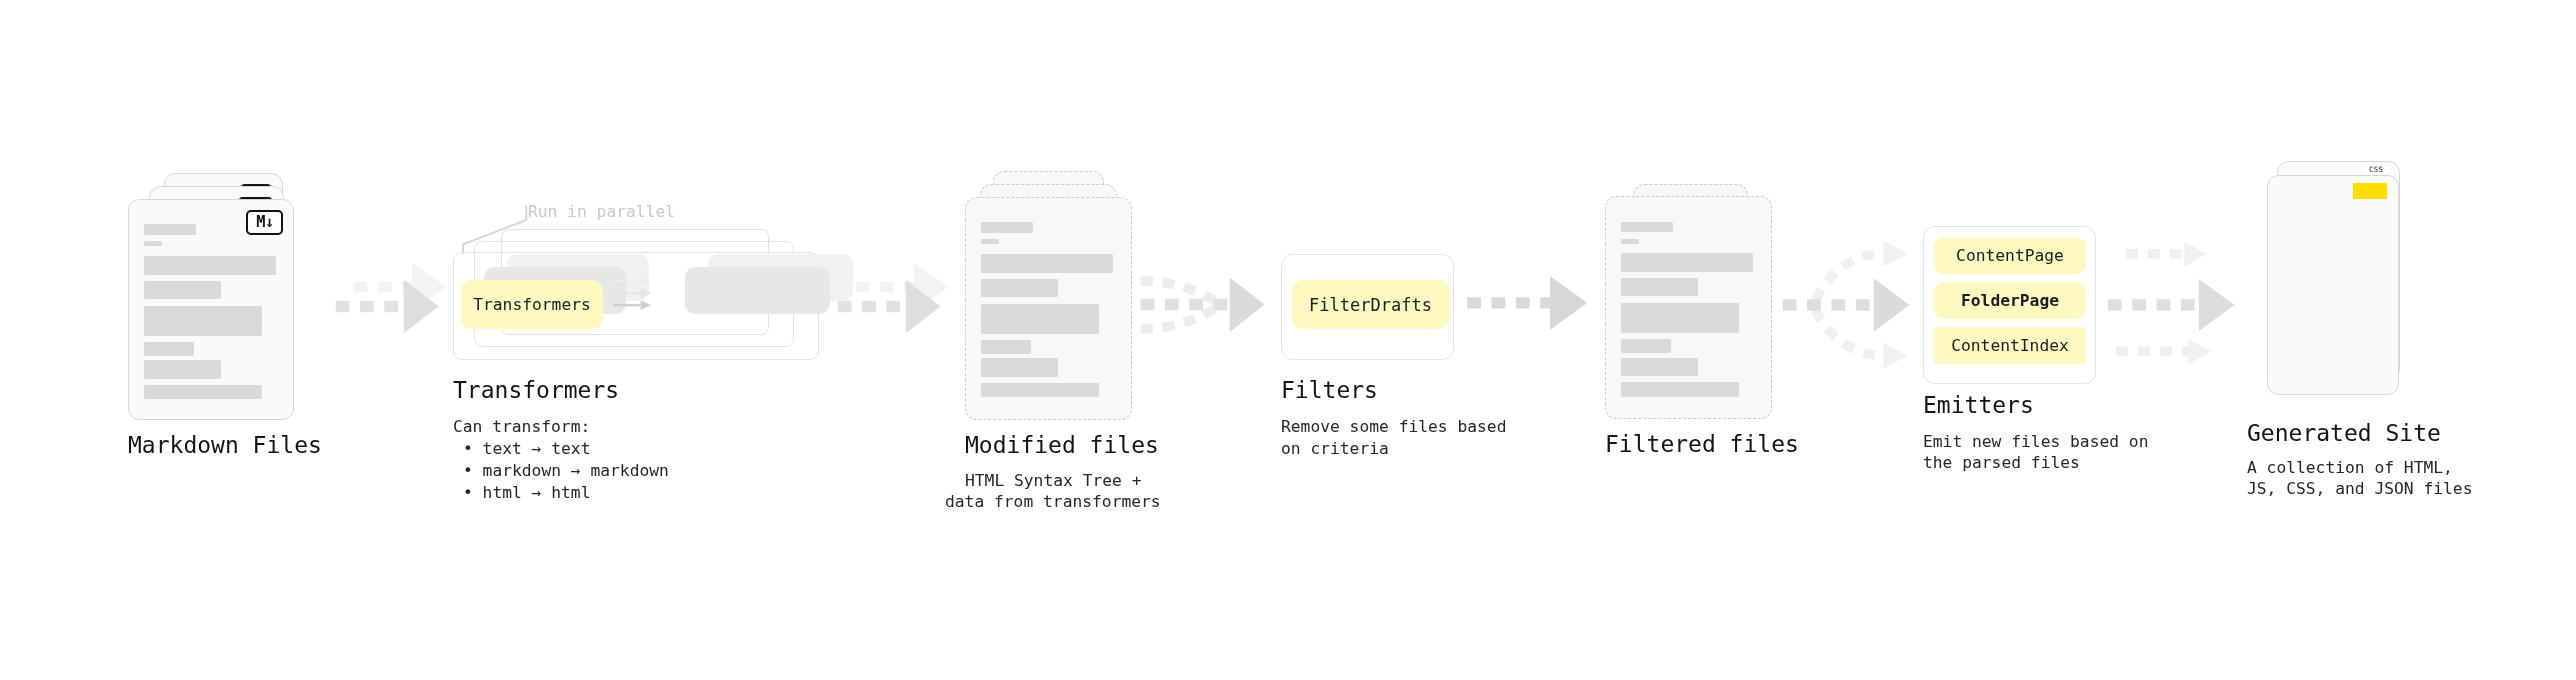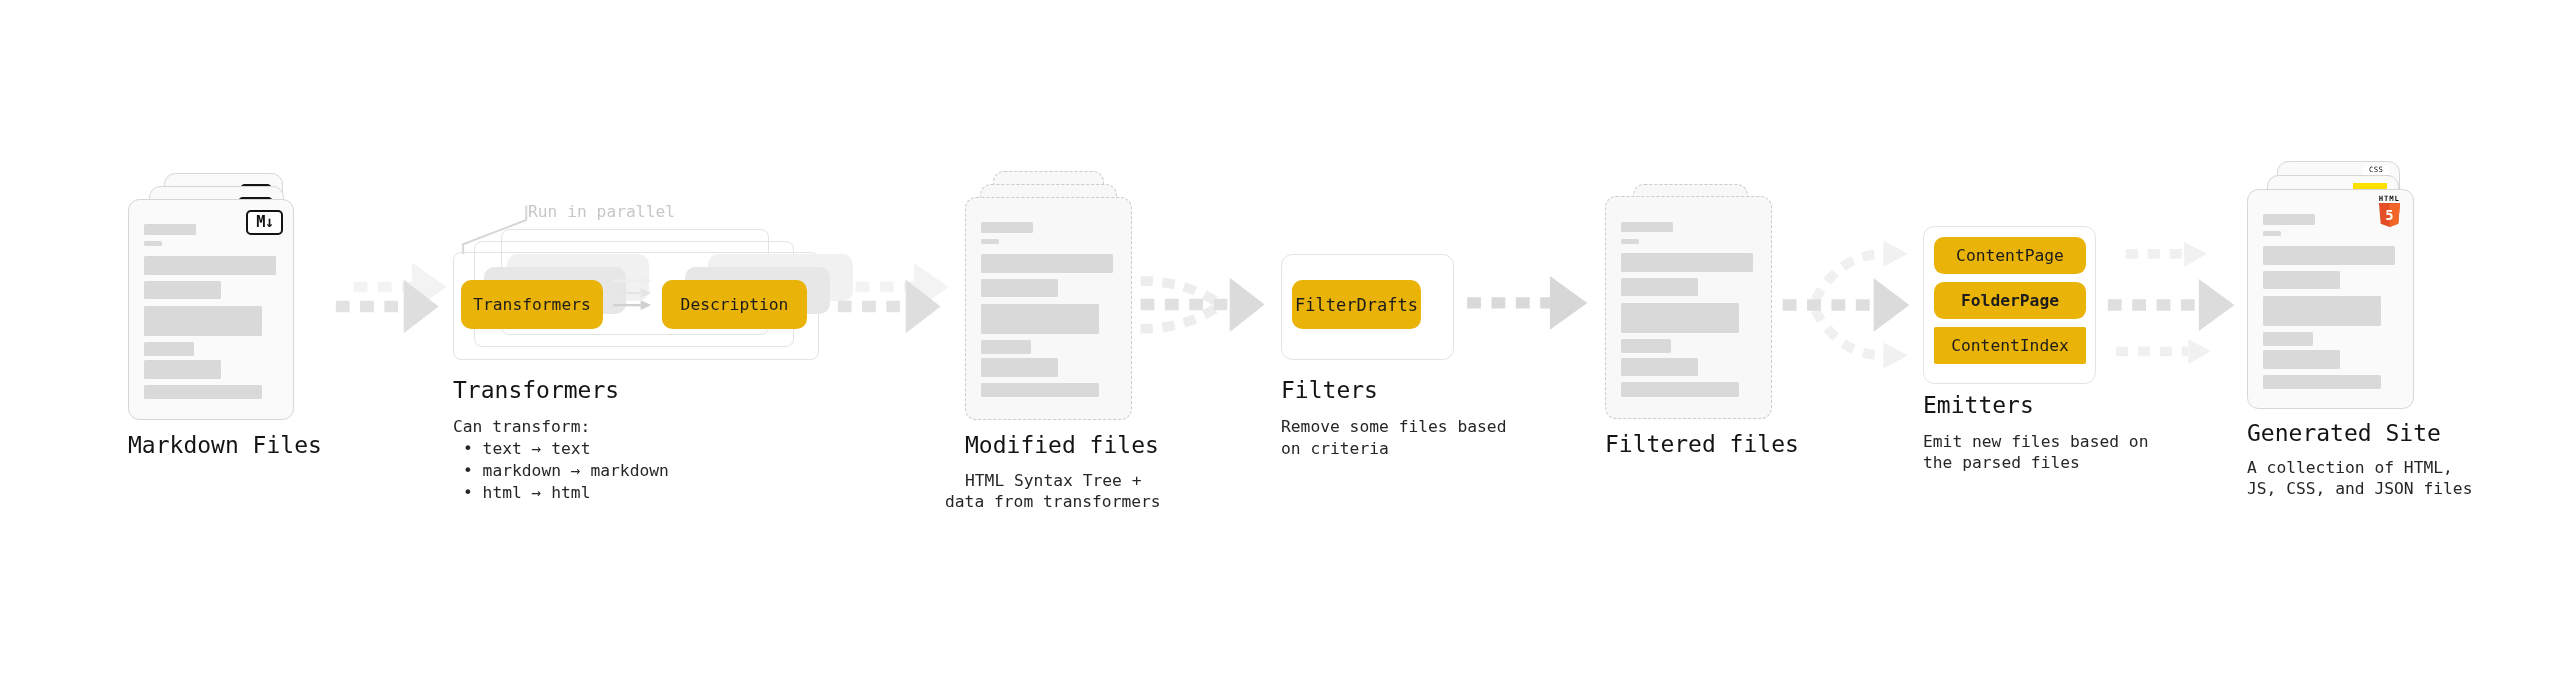--- a/index.html
+++ b/index.html
@@ -55,21 +55,21 @@
   
   .outline-box {
     position: absolute;
     border: 1.6px solid #e3e3e3;
     border-radius: 11.4px;
     background: transparent;
   }
   .outline-box.filled { background: #ffffff; }
   .chip {
     position: absolute;
-    background: #eab308;
+    background: #fef9c3;
     border-radius: 10.6px;
     display: flex; align-items: center; justify-content: center;
     font-size: 16.3px; color: #1c1c1c; white-space: pre;
   }
   .chip.ghost2 { background: #e7e7e7; }
   .chip.ghost3 { background: #f1f1f1; }
 
   
   .css-badge { position: absolute; top: 4.1px; right: 9.8px; width: 26px; text-align: center; background: #ffffff; }
   .css-badge .css-txt { font-size: 7.3px; font-weight: normal; color: #111; letter-spacing: 0.4px; line-height: 8.1px; }
@@ -121,21 +121,20 @@
   <div class="outline-box" style="left:501px; top:229px; width:268px; height:106px; border-radius:8.1px;"></div>
   <div class="outline-box" style="left:474px; top:241px; width:320px; height:106px; border-radius:8.1px;"></div>
   <div class="outline-box" style="left:453px; top:252px; width:366px; height:108px; border-radius:8.1px;"></div>
 
   <div class="chip ghost3" style="left:507px; top:254px; width:142px; height:47px;"></div>
   <div class="chip ghost2" style="left:484px; top:267px; width:142px; height:47px;"></div>
   <div class="chip" style="left:461px; top:280px; width:142px; height:49px;">Transformers</div>
 
   <div class="chip ghost3" style="left:708px; top:254px; width:145px; height:47px;"></div>
   <div class="chip ghost2" style="left:685px; top:267px; width:145px; height:47px;"></div>
-  <div class="chip" style="left:662px; top:280px; width:145px; height:49px;">Description</div>
 
   <svg class="abs" style="left:608px; top:272px;" width="54" height="42" viewBox="0 0 66 52">
     <line x1="6" y1="11" x2="40" y2="11" stroke="#eeeeee" stroke-width="3"></line>
       <polygon points="40,5 40,17 53,11" fill="#eeeeee"></polygon>
     <line x1="6" y1="26" x2="40" y2="26" stroke="#e5e5e5" stroke-width="3"></line>
       <polygon points="40,20 40,32 53,26" fill="#e5e5e5"></polygon>
     <line x1="6" y1="41" x2="40" y2="41" stroke="#d0d0d0" stroke-width="3"></line>
       <polygon points="40,35 40,47 53,41" fill="#d0d0d0"></polygon>
   </svg>
 
@@ -173,21 +172,21 @@
   <div class="stage-sub" style="left:921px; top:492px;margin-left:24px;">data from transformers</div>
 
   <svg class="abs" style="left:1134px; top:268px;" width="138" height="77" viewBox="0 0 170 95">
     <path d="M 8 16 Q 62 16 102 42" fill="none" stroke="#ededed" stroke-width="12" stroke-dasharray="15 12"></path>
     <path d="M 8 75 Q 62 75 102 49" fill="none" stroke="#ededed" stroke-width="12" stroke-dasharray="15 12"></path>
     <line x1="8" y1="45" x2="118" y2="45" stroke="#e0e0e0" stroke-width="14" stroke-dasharray="17 13"></line>
     <polygon points="118,12 118,79 161,45" fill="#dbdbdb"></polygon>
   </svg>
 
   <div class="outline-box filled" style="left:1281px; top:254px; width:173px; height:106px;"></div>
-  <div class="chip" style="left:1292px; top:280px; width:129px; height:49px; font-size:17px;">FilterDrafts</div>
+  <div class="chip" style="left:1292px; top:280px; width:157px; height:49px; font-size:17px;">FilterDrafts</div>
   <div class="stage-title" style="left:1281px; top:377px;">Filters</div>
   <div class="stage-sub" style="left:1281px; top:417px;">Remove some files based</div>
   <div class="stage-sub" style="left:1281px; top:439px;">on criteria</div>
 
   <svg class="abs" style="left:1459px; top:276px;" width="134" height="57" viewBox="0 0 165 70">
     <line x1="10" y1="33" x2="112" y2="33" stroke="#d9d9d9" stroke-width="14" stroke-dasharray="17 13"></line>
     <polygon points="112,0 112,66 158,33" fill="#d7d7d7"></polygon>
   </svg>
 
   <div class="abs" style="left:1605px; top:184px; width:167px; height:236px;">
@@ -236,39 +235,19 @@
   <div class="abs" style="left:2247px; top:161px; width:167px; height:248px;">
     <div class="file-card" style="left:30px; top:0; width:123px; height:220px;">
       <div class="css-badge">
         <div class="css-txt">CSS</div>
         <div class="css-bar"></div>
       </div>
     </div>
     <div class="file-card" style="left:20.3px; top:14px; width:132px; height:220px;">
       <div class="js-badge"></div>
     </div>
-    <div class="file-card" style="left:0; top:28px; width:167px; height:220px;">
-      <div class="html5-badge">
-        <div class="html-txt">HTML</div>
-        <svg width="23" height="24.4" viewBox="0 0 26 30">
-          <polygon points="0,0 26,0 23.8,25.5 13,29.5 2.2,25.5" fill="#e44d26"></polygon>
-          <polygon points="13,1 26,0 23.8,25.5 13,29.5" fill="#f16529"></polygon>
-          <text x="13" y="21" text-anchor="middle" font-size="17" font-weight="bold" fill="#ffffff">5</text>
-        </svg>
-      </div>
-      <div class="bars">
-        <div class="bar b1"></div>
-        <div class="bar b2"></div>
-        <div class="bar b3"></div>
-        <div class="bar b4"></div>
-        <div class="bar b5"></div>
-        <div class="bar b6"></div>
-        <div class="bar b7"></div>
-        <div class="bar b8"></div>
-      </div>
-    </div>
   </div>
   <div class="stage-title" style="left:2247px; top:420px;">Generated Site</div>
   <div class="stage-sub" style="left:2247px; top:458px;">A collection of HTML,</div>
   <div class="stage-sub" style="left:2247px; top:479px;">JS, CSS, and JSON files</div>
 
 </div>
 
 
 </body></html>

